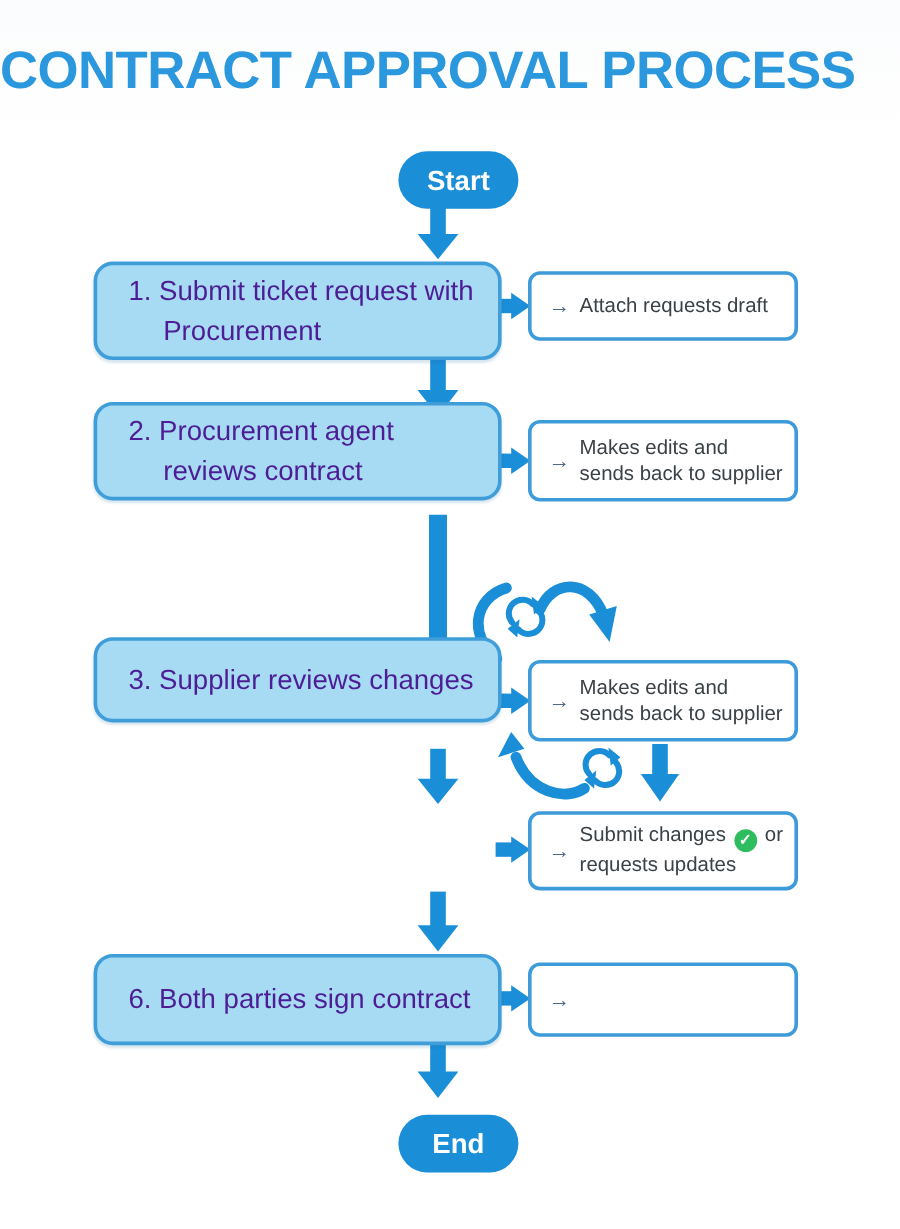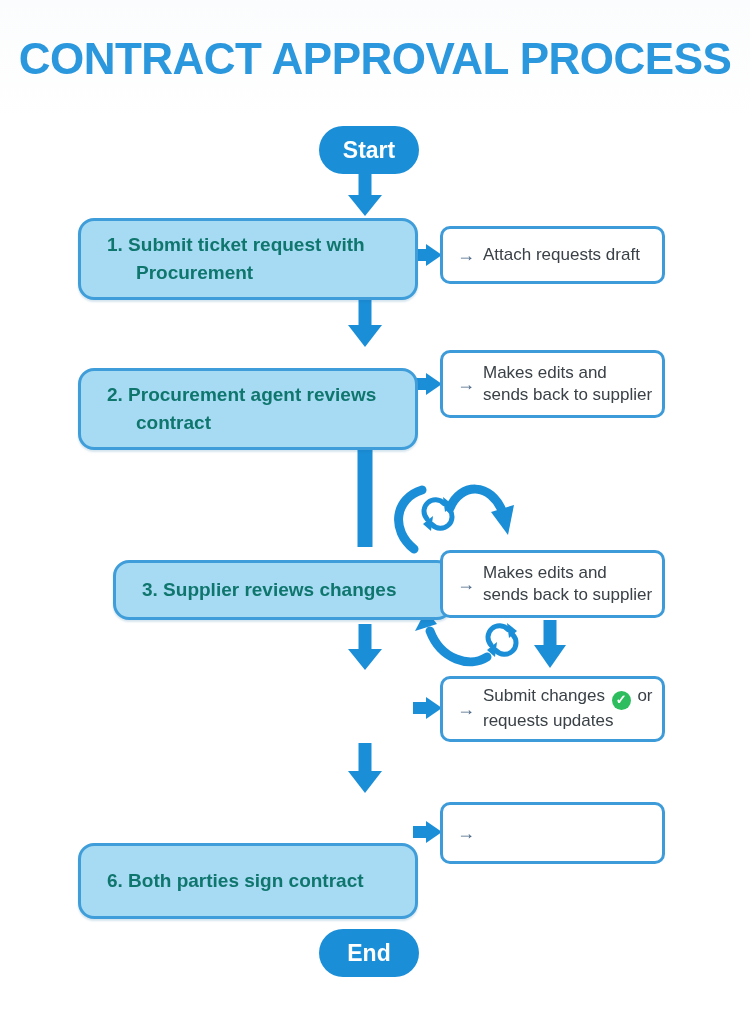--- a/index.html
+++ b/index.html
@@ -1,41 +1,41 @@
 <!DOCTYPE html>
 <html><head>
 <meta charset="utf-8">
 <style>
   html,body{margin:0;padding:0;background:#ffffff;}
   #page{position:relative;width:750px;height:1024px;overflow:hidden;
         background:linear-gradient(180deg,#fbfcfd 0%,#ffffff 120px);
         font-family:"Liberation Sans",sans-serif;}
   
-  #title{position:absolute;top:34px;left:0;width:750px;text-align:center;
+  #title{position:absolute;top:34px;left:0;width:750px;text-align:left;
          font-size:44px;font-weight:bold;letter-spacing:-0.5px;color:#2b97dd;}
   
   #connectors{position:absolute;top:0;left:0;width:750px;height:1024px;}
   
-  .pill{position:absolute;left:319px;width:100px;height:48px;border-radius:24px;
+  .pill{position:absolute;left:332px;width:100px;height:48px;border-radius:24px;
         background:#1b8ed8;color:#ffffff;font-size:23px;font-weight:bold;
         display:flex;align-items:center;justify-content:center;}
   #start-pill{top:126px;}
   #end-pill{top:918px;margin-top:11px;}
   
   .step{position:absolute;left:78px;width:340px;box-sizing:border-box;
         background:#a7daf3;border:3px solid #3f9eda;border-radius:16px;
         display:flex;align-items:center;padding:0 10px 0 26px;
         box-shadow:0 2px 2px rgba(30,110,160,0.18);}
-  .step-label{font-size:19px;font-weight:bold;line-height:1.45;color:#0f766e;
+  .step-label{font-size:23px;font-weight:normal;line-height:1.45;color:#4c1d95;
         padding-left:29px;text-indent:-29px;}
   #step-1{top:218px;height:82px;}
-  #step-2{top:368px;height:82px;}
-  #step-3{top:560px;height:60px;margin-left:35px;}
+  #step-2{top:335px;height:82px;}
+  #step-3{top:531px;height:71px;}
   #step-5{top:670px;height:74px;}
-  #step-6{top:795px;height:76px;margin-top:48px;}
+  #step-6{top:795px;height:76px;}
   
   .note{position:absolute;left:440px;width:225px;box-sizing:border-box;
         background:#ffffff;border:3px solid #3e9bd9;border-radius:10px;
         display:flex;align-items:center;padding:0 8px 0 14px;}
   .note-arrow{color:#4a6785;font-size:18px;width:26px;flex:0 0 26px;line-height:1;}
   .note-text{font-size:17px;line-height:1.3;color:#3a4147;}
   #note-1{top:226px;height:58px;}
   #note-2{top:350px;height:68px;}
   #note-3{top:550px;height:68px;}
   #note-4{top:676px;height:66px;}

